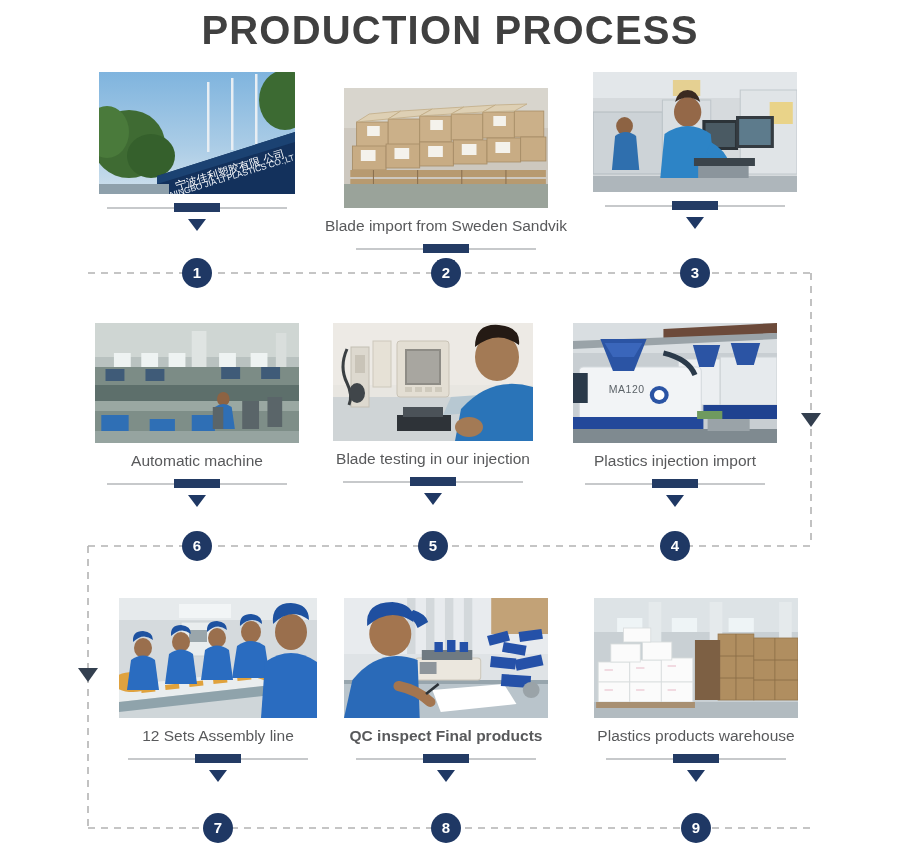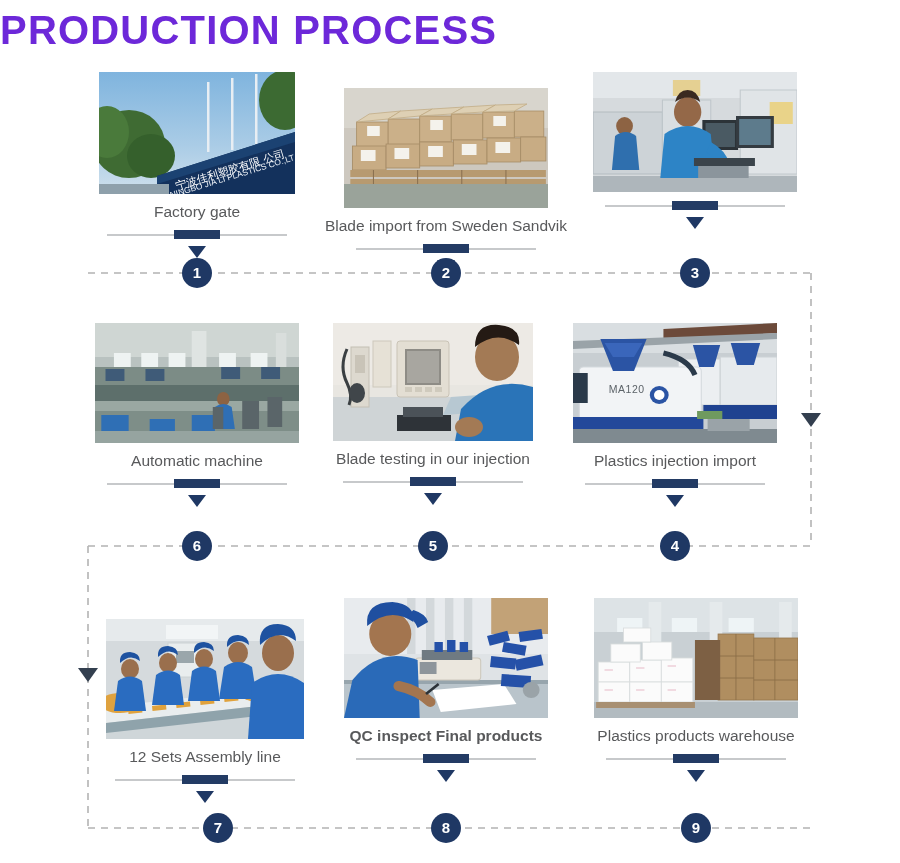--- a/index.html
+++ b/index.html
@@ -14,25 +14,25 @@
     font-family: "Liberation Sans", sans-serif;
     overflow: hidden;
   }
 
   
   .page-title {
     position: absolute;
     top: 8px;
     left: 0;
     width: 900px;
-    text-align: left;
+    text-align: center;
     font-size: 40px;
     font-weight: bold;
     letter-spacing: 1.2px;
-    color: #6d28d9;
+    color: #404040;
     font-family: "Liberation Sans", sans-serif;
   }
 
   
   .connector-layer {
     position: absolute;
     inset: 0;
     width: 900px;
     height: 863px;
     pointer-events: none;
@@ -58,21 +58,21 @@
 
   
   .row-1 .c1 { left: 67px; }
   .row-1 .c2 { left: 316px; margin-top: 16px; }
   .row-1 .c3 { left: 565px; }
 
   .row-2 .c1 { left: 67px; }
   .row-2 .c2 { left: 303px; }
   .row-2 .c3 { left: 545px; }
 
-  .row-3 .c1 { left: 75px; margin-top: 21px; }
+  .row-3 .c1 { left: 88px; }
   .row-3 .c2 { left: 316px; font-weight: bold; }
   .row-3 .c3 { left: 566px; }
 
   
   .photo {
     width: 204px;
     height: 120px;
     margin: 0 auto;
     position: relative;
     overflow: hidden;
@@ -199,21 +199,20 @@
         <polygon points="58,104 196,60 196,122 58,122" fill="#13315c"></polygon>
         <polygon points="58,104 196,60 196,70 58,112" fill="#1b4272"></polygon>
 
         <text x="78" y="118" font-family="DejaVu Sans, sans-serif" font-size="11" fill="#ffffff" transform="rotate(-17 78 118)">宁波佳利塑胶有限 公司</text>
 
         <text x="72" y="126" font-family="Liberation Sans, sans-serif" font-size="8.5" fill="#eef3f8" transform="rotate(-17 72 126)">NINGBO JIA LI PLASTICS CO.,LT</text>
 
         <rect x="0" y="112" width="70" height="10" fill="#8ea0ab"></rect>
       </svg>
     </div>
-    <div class="caption">Factory gate</div>
     <div class="rule-wrap">
       <div class="rule-line"></div>
       <div class="rule-block"></div>
     </div>
     <div class="tri-down"></div>
   </div>
 
   <div class="cell c2">
     <div class="photo">
       <svg width="100%" height="100%" viewBox="0 0 194 120" preserveAspectRatio="none">

